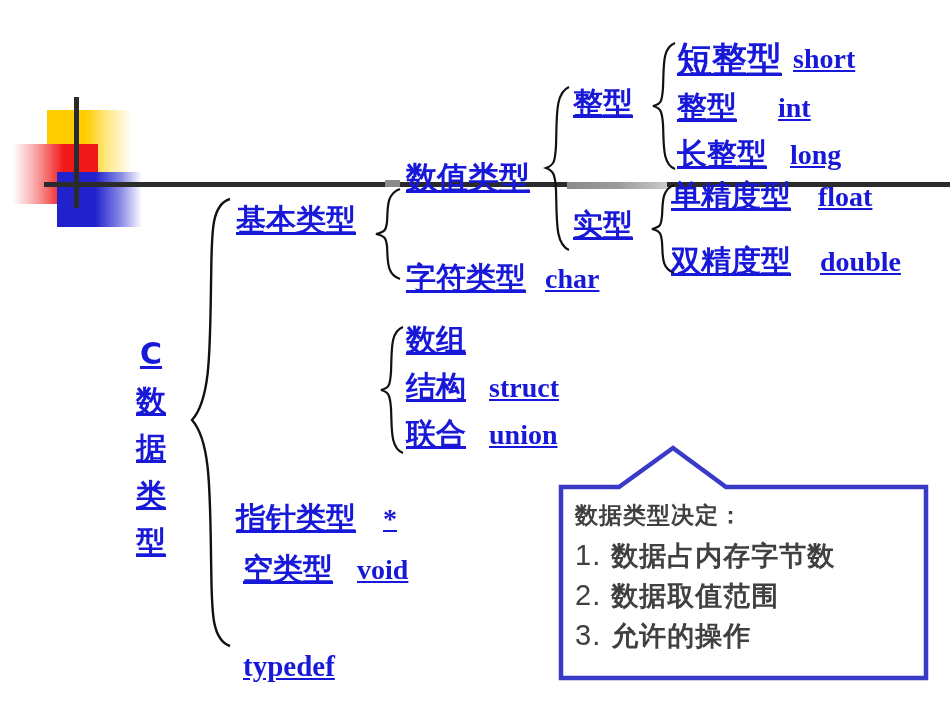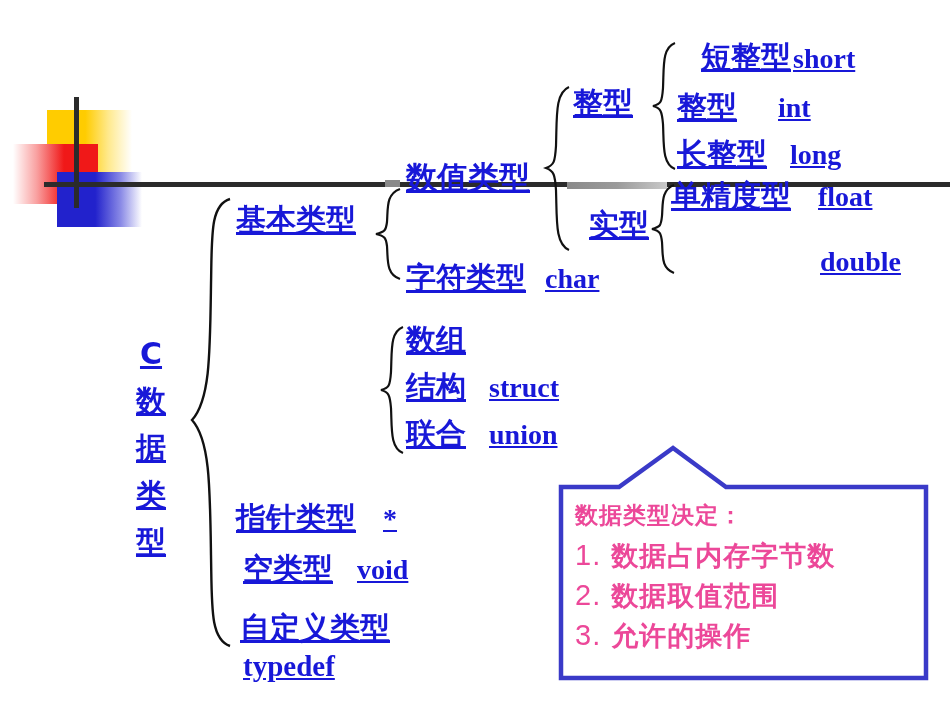--- a/index.html
+++ b/index.html
@@ -88,21 +88,21 @@
     background: #8a8a8a;
   }
 
   
   .callout { position: absolute; left: 556px; top: 440px; }
   .callout-text {
     position: absolute;
     left: 575px;
     top: 500px;
     width: 350px;
-    color: #ec4899;
+    color: #404040;
     font-family: "DejaVu Sans", "Liberation Sans", sans-serif;
     font-weight: bold;
   }
   .callout-title { font-size: 23px; margin-bottom: 7px; letter-spacing: 1px; }
   .callout-item {
     font-size: 27px;
     margin-bottom: 4px;
     letter-spacing: 1px;
     display: flex;
     align-items: baseline;
@@ -159,39 +159,40 @@
 
   <div class="gray-bar"></div>
 
   <div class="node cn u" style="left:573px; top:88px; font-size:30px;">整型</div>
 
   <svg class="brace" style="left:650px; top:40px;" width="28" height="132">
     <path d="M 25 3 C 12 8, 14 26, 13 48 C 12 62, 11 64, 3 66
              C 11 68, 12 72, 13 84 C 14 104, 12 124, 25 129" fill="none" stroke="#111111" stroke-width="2.2"></path>
   </svg>
 
-  <div class="node cn u" style="left:677px; top:42px; font-size:30px;margin-left:24px;">短整型</div>
+  <div class="node cn u" style="left:677px; top:42px; font-size:35px;">短整型</div>
   <div class="node en" style="left:793px; top:45px; font-size:28px;">short</div>
 
   <div class="node cn u" style="left:677px; top:92px; font-size:30px;">整型</div>
   <div class="node en" style="left:762px; top:94px; font-size:28px;margin-left:16px;">int</div>
 
   <div class="node cn u" style="left:677px; top:139px; font-size:30px;">长整型</div>
   <div class="node en" style="left:790px; top:141px; font-size:28px;">long</div>
 
-  <div class="node cn u" style="left:573px; top:210px; font-size:30px;margin-left:16px;">实型</div>
+  <div class="node cn u" style="left:573px; top:210px; font-size:30px;">实型</div>
 
   <svg class="brace" style="left:649px; top:182px;" width="28" height="94">
     <path d="M 25 3 C 12 8, 14 22, 13 34 C 12 44, 11 45, 3 47
              C 11 49, 12 51, 13 60 C 14 74, 12 86, 25 91" fill="none" stroke="#111111" stroke-width="2.2"></path>
   </svg>
 
   <div class="node cn u" style="left:671px; top:181px; font-size:30px;">单精度型</div>
   <div class="node en" style="left:818px; top:183px; font-size:28px;">float</div>
 
+  <div class="node cn u" style="left:671px; top:246px; font-size:30px;">双精度型</div>
   <div class="node en" style="left:820px; top:248px; font-size:28px;">double</div>
 
 
   <svg class="brace" style="left:378px; top:324px;" width="28" height="132">
     <path d="M 25 3 C 12 8, 14 26, 13 48 C 12 62, 11 64, 3 66
              C 11 68, 12 72, 13 84 C 14 104, 12 124, 25 129" fill="none" stroke="#111111" stroke-width="2.2"></path>
   </svg>
 
   <div class="node cn u" style="left:406px; top:325px; font-size:30px;">数组</div>
 
@@ -200,21 +201,20 @@
 
   <div class="node cn u" style="left:406px; top:419px; font-size:30px;">联合</div>
   <div class="node en" style="left:489px; top:421px; font-size:28px;">union</div>
 
   <div class="node cn u" style="left:236px; top:503px; font-size:30px;">指针类型</div>
   <div class="node en" style="left:383px; top:505px; font-size:28px;">*</div>
 
   <div class="node cn u" style="left:243px; top:554px; font-size:30px;">空类型</div>
   <div class="node en" style="left:357px; top:556px; font-size:28px;">void</div>
 
-  <div class="node cn u" style="left:240px; top:613px; font-size:30px;">自定义类型</div>
   <div class="node en" style="left:243px; top:652px; font-size:29px;">typedef</div>
 
   <svg class="callout" width="380" height="245">
     <path d="M 5 47 L 5 238 L 370 238 L 370 47 L 170 47 L 117 8 L 63 47 Z" fill="#ffffff" stroke="#3A3AC8" stroke-width="4.5" stroke-linejoin="miter"></path>
   </svg>
 
   <div class="callout-text">
     <div class="callout-title">数据类型决定：</div>
     <div class="callout-item">
       <span class="callout-num">1.</span>

